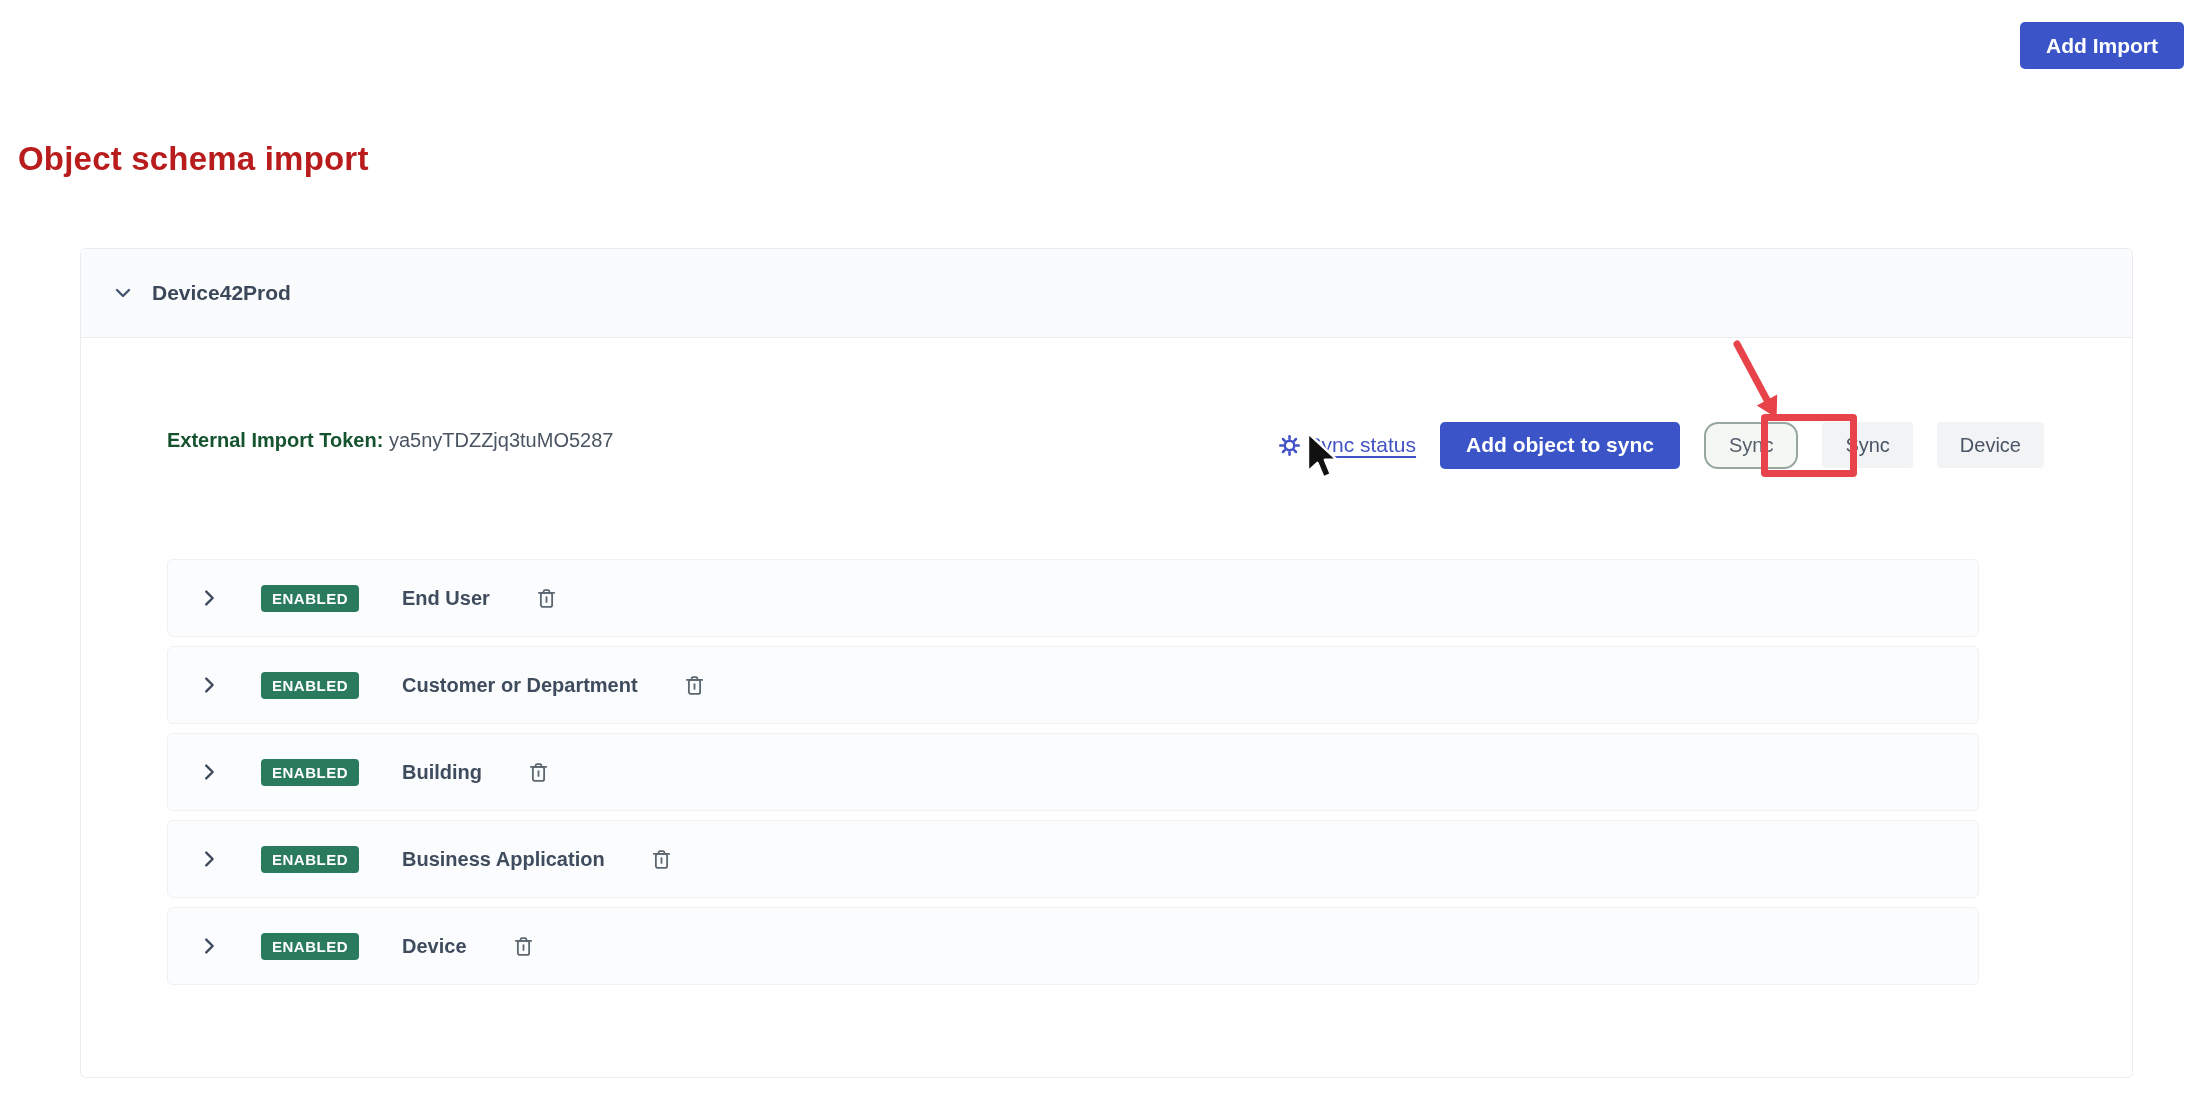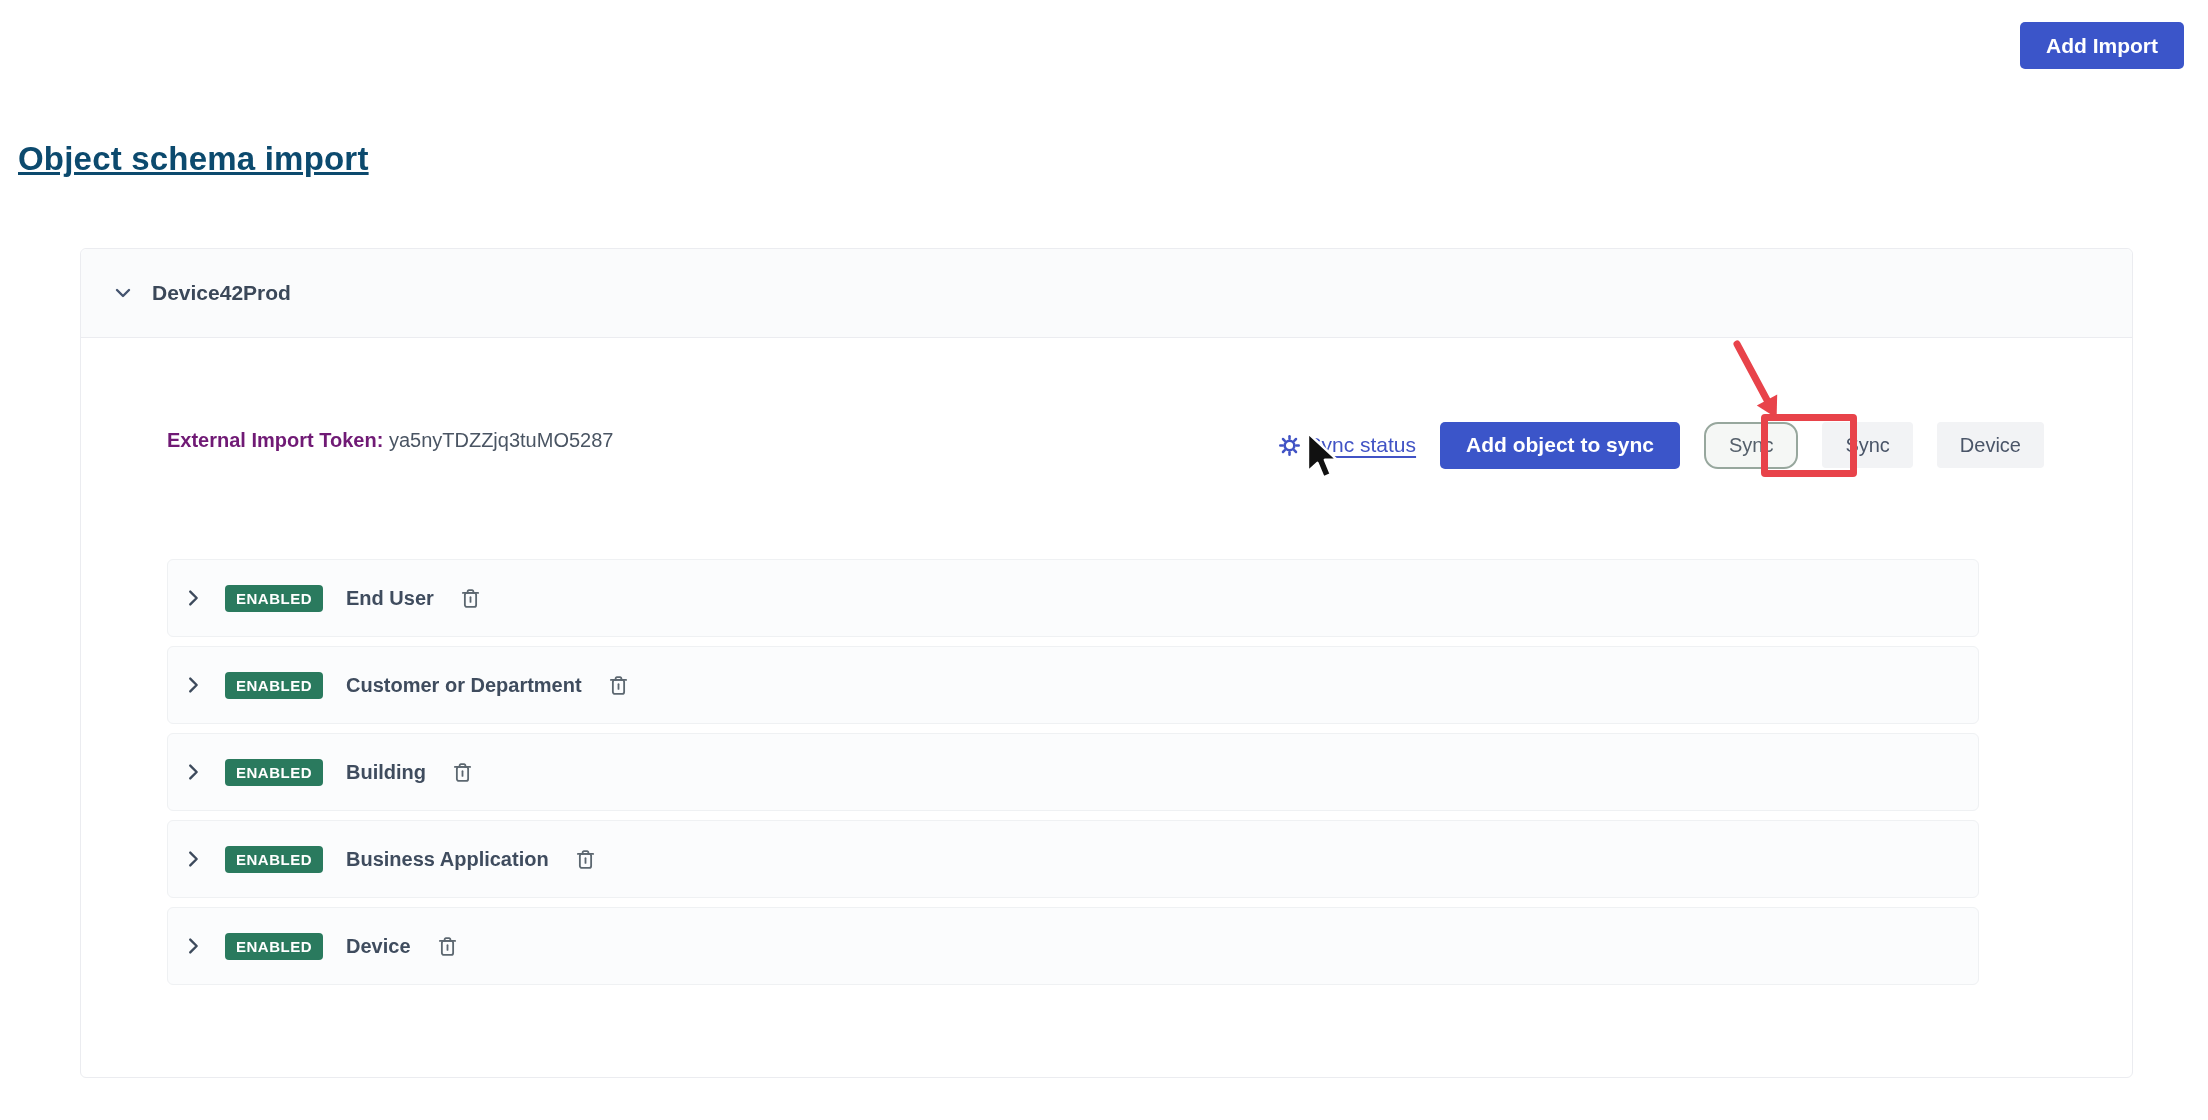--- a/index.html
+++ b/index.html
@@ -18,23 +18,22 @@
     background: #3b55c9; color: #ffffff;
     font-weight: 700; font-size: 21px;
     border: none; border-radius: 5px;
     height: 47px; padding: 11px 26px;
     cursor: pointer; font-family: "Liberation Sans", sans-serif;
   }
   .add-import { position: absolute; top: 22px; left: 2020px; }
 
   .page-title {
     position: absolute; left: 18px; top: 140px;
-    font-size: 33px; font-weight: 700; color: #0c4a6e;
+    font-size: 33px; font-weight: 700; color: #b91c1c;
     letter-spacing: 0.2px;
-    text-decoration: underline;
   }
 
   
   .card {
     position: absolute; left: 80px; top: 248px;
     width: 2053px; height: 830px;
     background: #ffffff;
     border: 1px solid #ebecf0;
     border-radius: 6px;
   }
@@ -47,21 +46,21 @@
     cursor: pointer;
   }
   .card-header .chev { color: #44546f; margin-right: 17px; display: flex; }
   .card-title { font-size: 21px; font-weight: 700; color: #3b4859; }
 
   
   .info-block {
     position: absolute; left: 86px; top: 172px;
     font-size: 20px; line-height: 38px; color: #4a5563;
   }
-  .info-block b { color: #701a75; font-weight: 700; }
+  .info-block b { color: #14532d; font-weight: 700; }
 
   .actions-row {
     position: absolute; top: 170px; right: 88px;
     display: flex; align-items: center; gap: 24px; height: 52px;
   }
   .sync-status {
     display: inline-flex; align-items: center; gap: 8px;
     color: #4153c5; font-size: 21px; text-decoration: underline;
     text-underline-offset: 4px; cursor: pointer;
   }
@@ -81,25 +80,26 @@
     font-family: "Liberation Sans", sans-serif;
   }
 
   
   .rows {
     position: absolute; left: 86px; top: 310px; width: 1812px;
   }
   .obj-row {
     display: flex; align-items: center;
     height: 78px; margin-bottom: 9px;
-    padding-left: 14px;
+    padding-left: 30px;
     background: #fbfcfd;
     border: 1px solid #eff1f3;
     border-radius: 6px;
     cursor: pointer;
+    gap: 20px;
   }
   .obj-row .chev { color: #3d4a5c; margin-right: 21px; display: flex; }
   .status-badge {
     display: inline-block;
     background: #2a7a5e; color: #ffffff;
     font-size: 15px; font-weight: 700; letter-spacing: 0.5px;
     padding: 5px 11px; border-radius: 4px;
   }
   .obj-label { margin-left: 23px; font-size: 20px; font-weight: 700; color: #3f4c5e; }
   .trash-btn {

